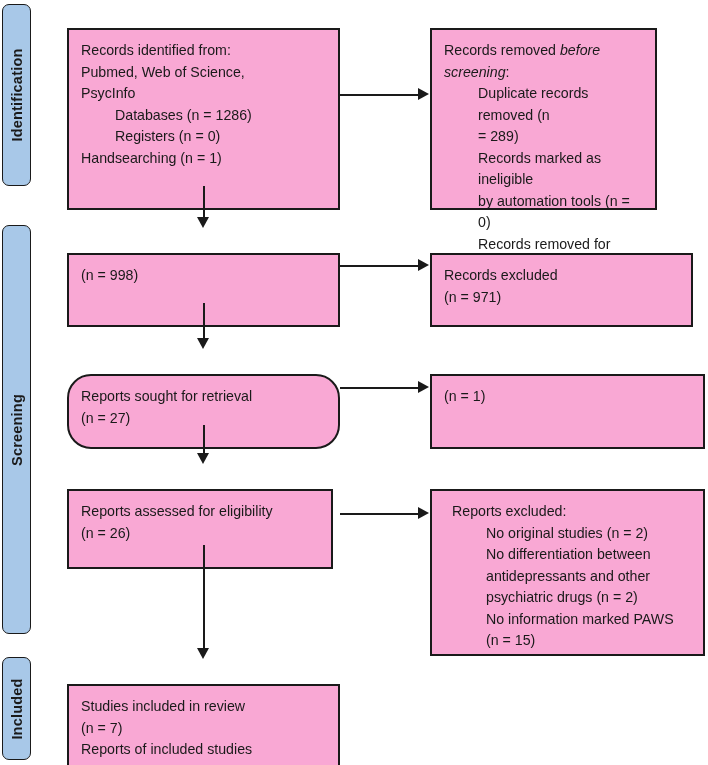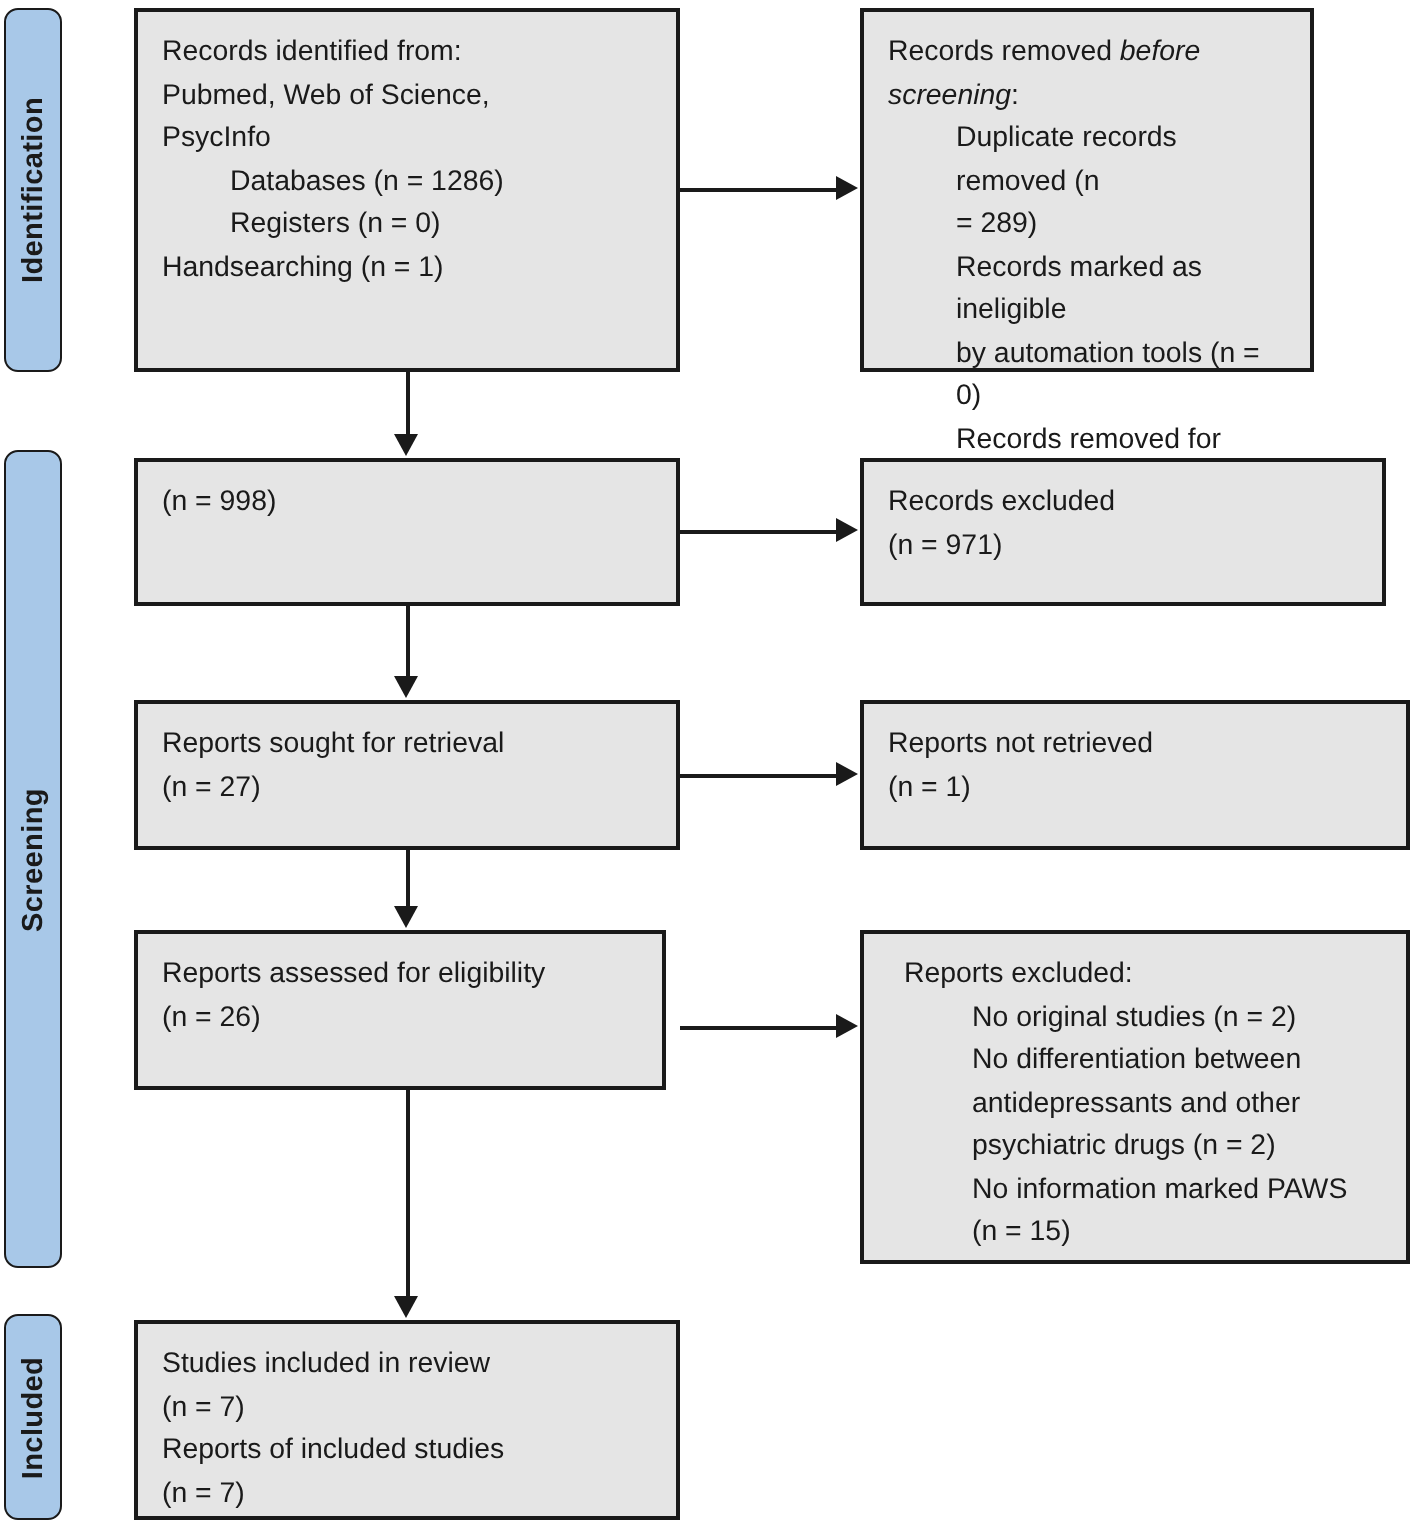--- a/index.html
+++ b/index.html
@@ -34,24 +34,25 @@
     white-space: nowrap;
     font-size: 14.5px;
     font-weight: bold;
     color: #1a1a1a;
     letter-spacing: 0.2px;
   }
 
   
   .node-box {
     position: absolute;
-    background: #e5e5e5;
+    background: #f9a8d4;
     border: 2.1px solid #1a1a1a;
     box-sizing: border-box;
     padding: 10px 9px 6px 12px;
+    margin-top: 24px;
   }
   .node-box .line {
     font-size: 14.2px;
     line-height: 21.5px;
     color: #1a1a1a;
     white-space: pre-wrap;
   }
   .node-box .line.sub {
     padding-left: 34px;
     text-indent: 0;
@@ -135,27 +136,26 @@
     <div class="line">Records excluded</div>
     <div class="line">(n = 971)</div>
   </div>
 
   <div class="conn h" style="left:340px; top:265px; width:79px;"></div>
   <div class="arrowhead right" style="left:418px; top:258.5px;"></div>
 
   <div class="conn v" style="left:203px; top:303px; height:36px;"></div>
   <div class="arrowhead down" style="left:197px; top:338px;"></div>
 
-  <div class="node-box" style="left:67px; top:350px; width:273px; height:75px;">
+  <div class="node-box" style="left:67px; top:350px; width:273px; height:75px;border-radius:24px;">
     <div class="line">Reports sought for retrieval</div>
     <div class="line">(n = 27)</div>
   </div>
 
   <div class="node-box" style="left:430px; top:350px; width:275px; height:75px;">
-    <div class="line">Reports not retrieved</div>
     <div class="line">(n = 1)</div>
   </div>
 
   <div class="conn h" style="left:340px; top:387px; width:79px;"></div>
   <div class="arrowhead right" style="left:418px; top:380.5px;"></div>
 
   <div class="conn v" style="left:203px; top:425px; height:29px;"></div>
   <div class="arrowhead down" style="left:197px; top:453px;"></div>
 
   <div class="node-box" style="left:67px; top:465px; width:266px; height:80px;">

